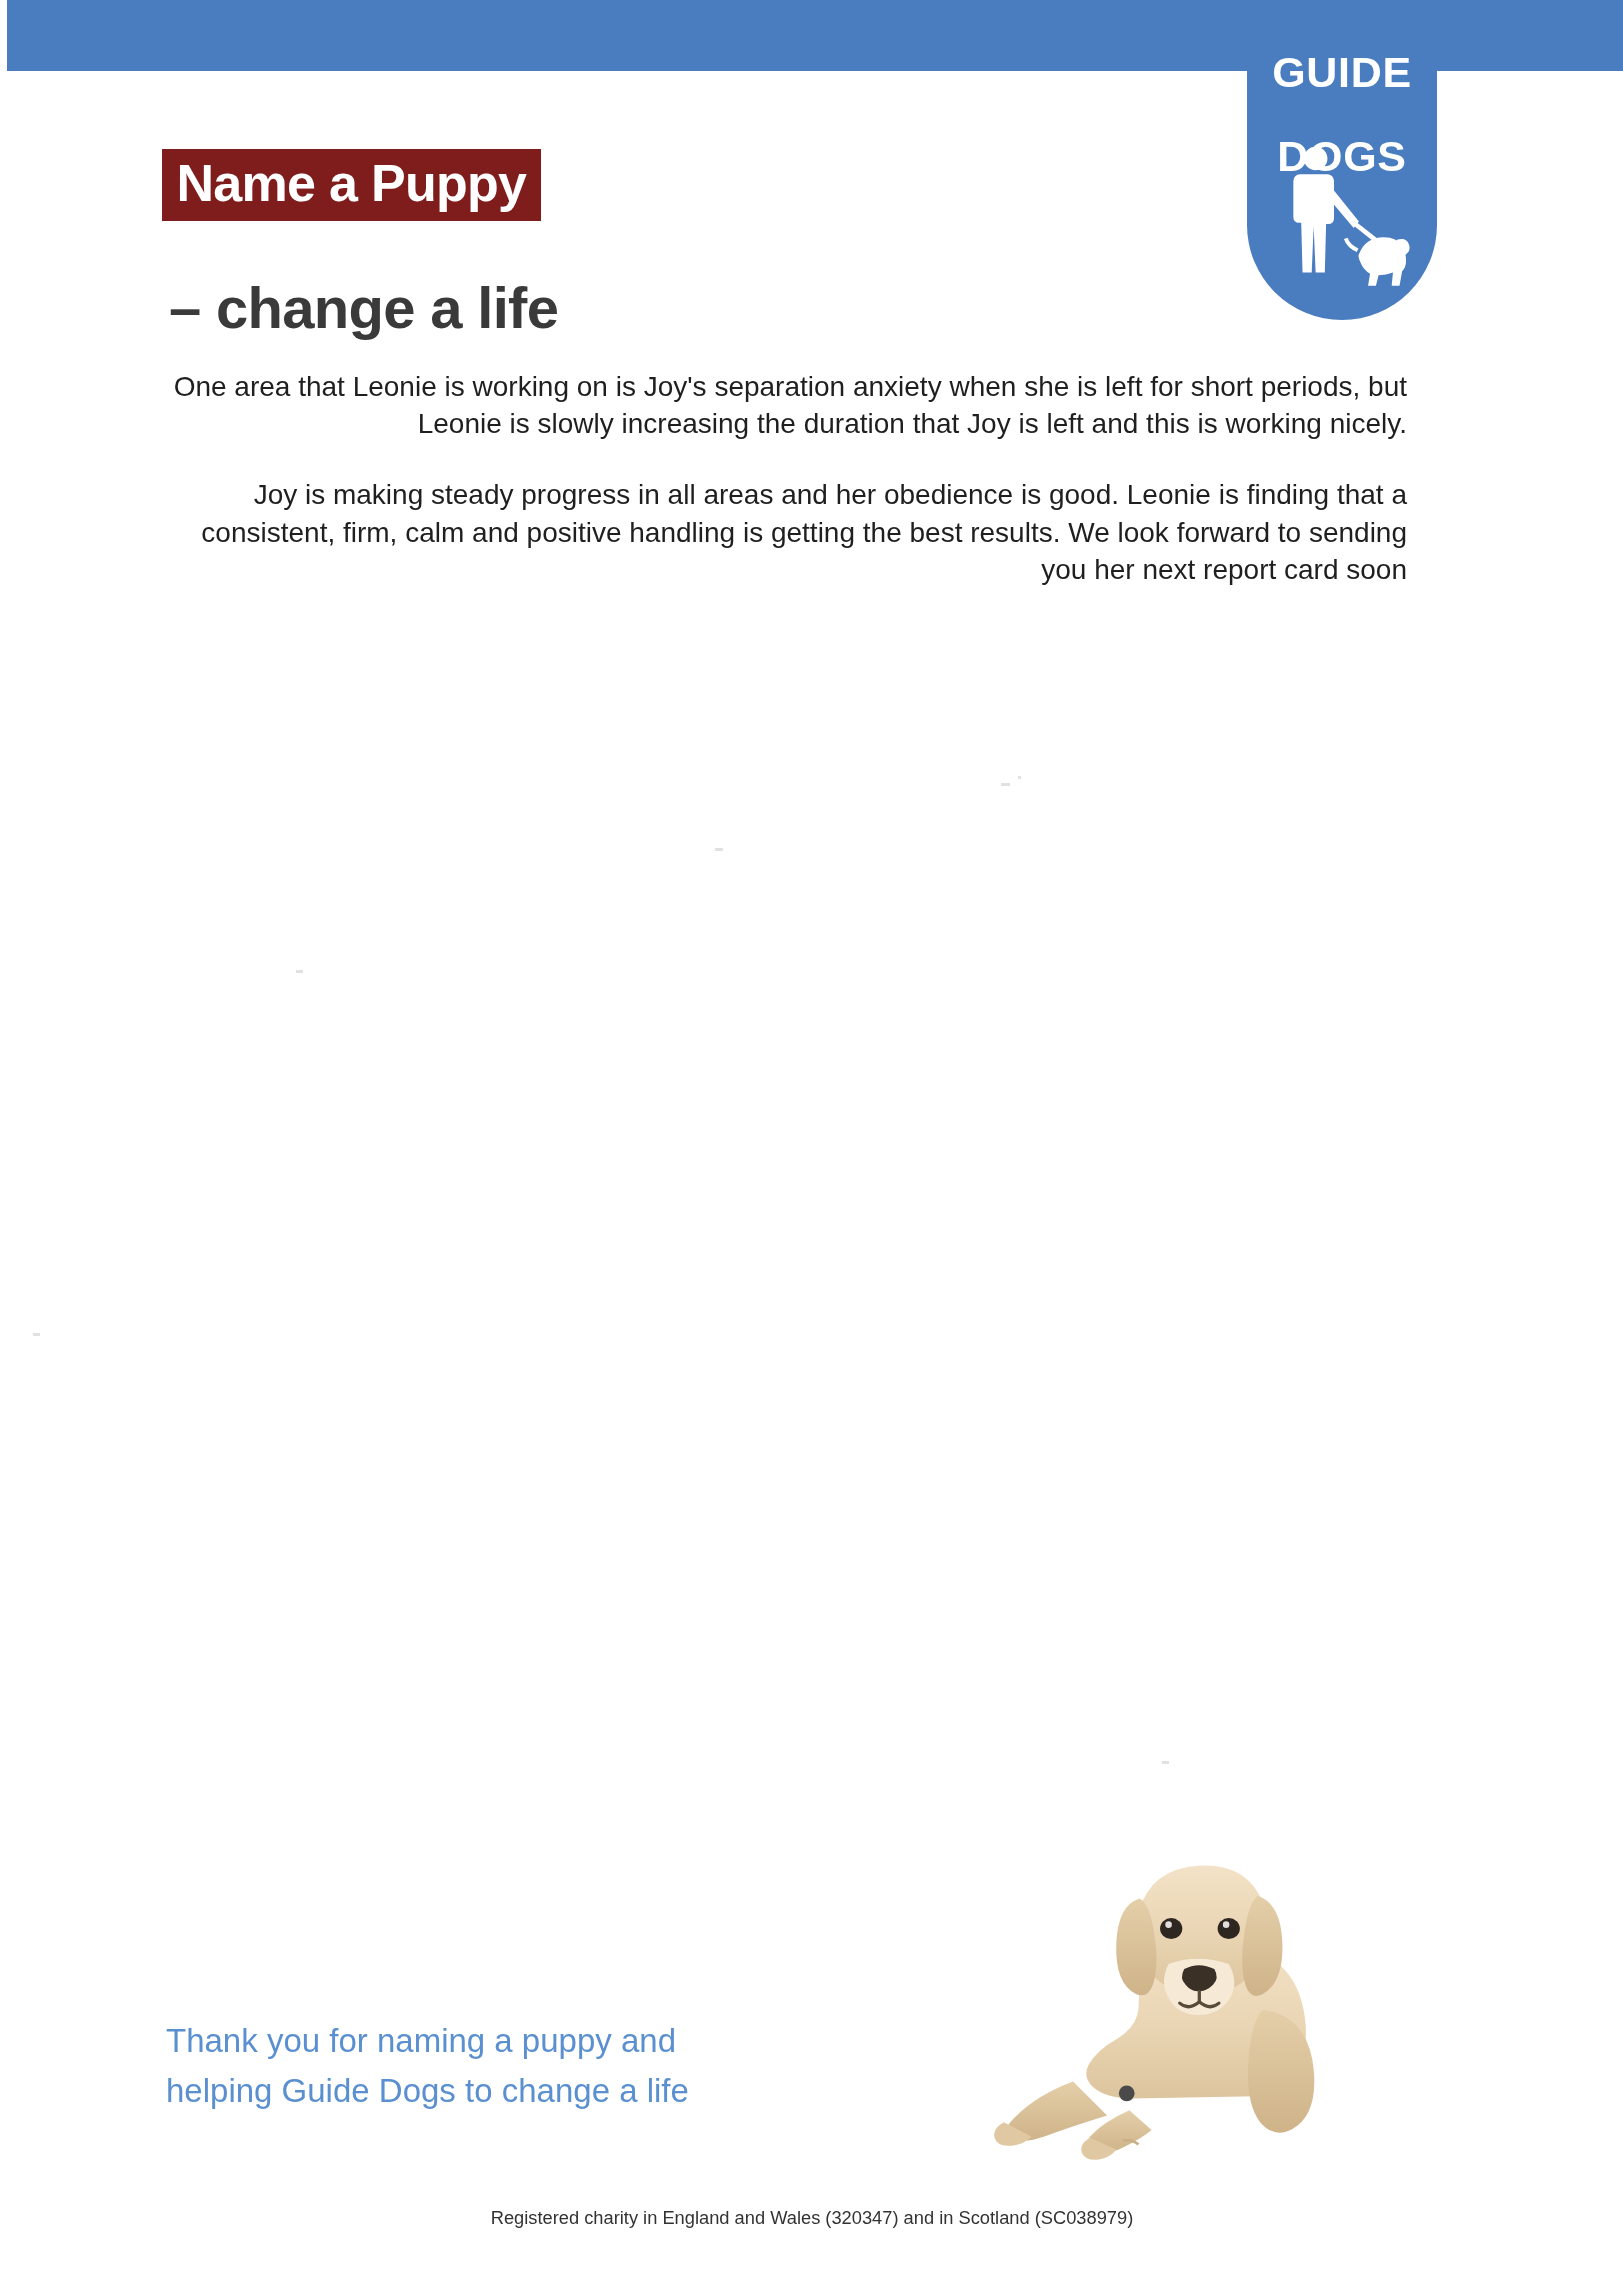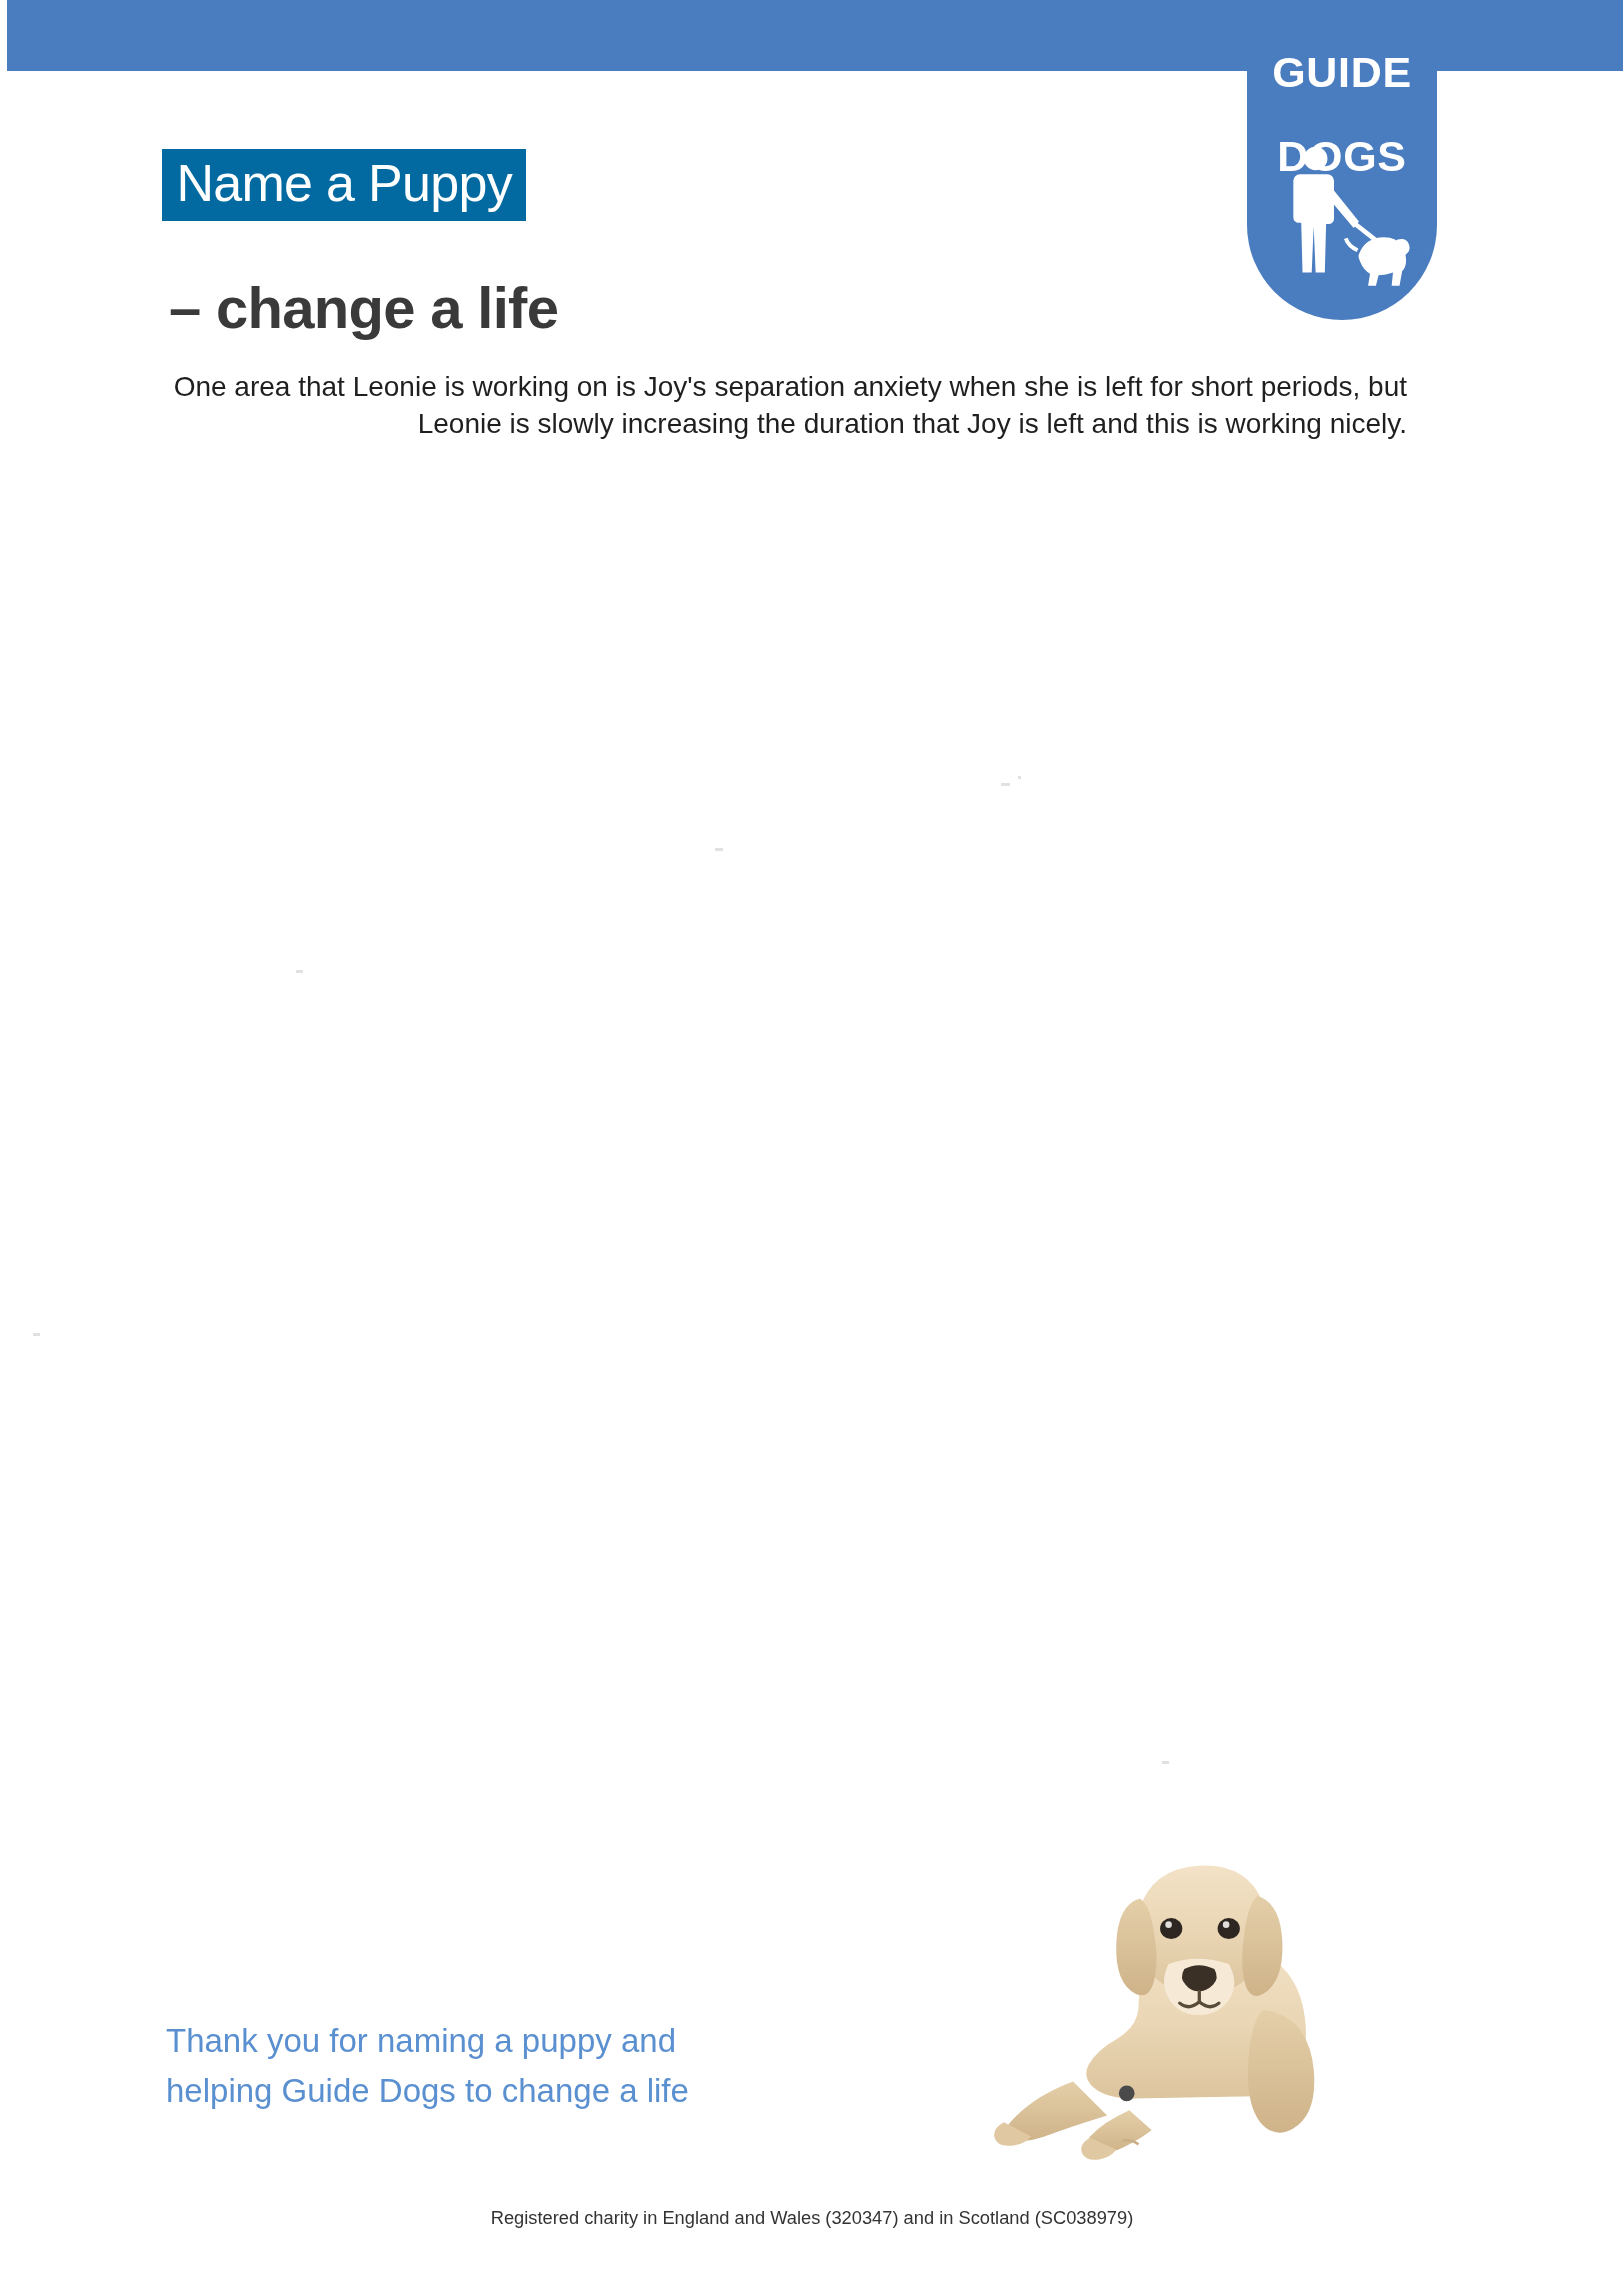--- a/index.html
+++ b/index.html
@@ -74,24 +74,24 @@
   }
 
   
   .title-block {
     position: absolute;
     top: 149px;
     left: 162px;
   }
   .title-main {
     display: inline-block;
-    background: #0369a1;
+    background: #7f1d1d;
     color: #ffffff;
     font-size: 52px;
-    font-weight: normal;
+    font-weight: bold;
     padding: 7.9px 14.4px 11.8px 14.4px;
     line-height: 1.0;
     letter-spacing: -0.7px;
   }
   .title-sub {
     position: absolute;
     top: 274px;
     left: 169px;
     font-size: 58px;
     font-weight: bold;
@@ -181,20 +181,21 @@
   </svg>
 </div>
 
 <div class="title-block">
   <span class="title-main">Name a Puppy</span>
 </div>
 <div class="title-sub">– change a life</div>
 
 <div class="body-copy">
   <p>One area that Leonie is working on is Joy's separation anxiety when she is left for short periods, but Leonie is slowly increasing the duration that Joy is left and this is working nicely.</p>
+  <p>Joy is making steady progress in all areas and her obedience is good. Leonie is finding that a consistent, firm, calm and positive handling is getting the best results. We look forward to sending you her next report card soon</p>
 </div>
 
 <div class="speck" style="top:783px;left:1001px;width:9.2px;height:2.6px;"></div>
 <div class="speck" style="top:776px;left:1018px;width:3.3px;height:3.3px;"></div>
 <div class="speck" style="top:848px;left:715px;width:7.9px;height:2.6px;"></div>
 <div class="speck" style="top:970px;left:296px;width:6.5px;height:2.6px;"></div>
 <div class="speck" style="top:1333px;left:33px;width:6.5px;height:2.6px;"></div>
 <div class="speck" style="top:1761px;left:1162px;width:6.5px;height:2.6px;"></div>
 
 <svg class="puppy" viewBox="0 0 630 560">

